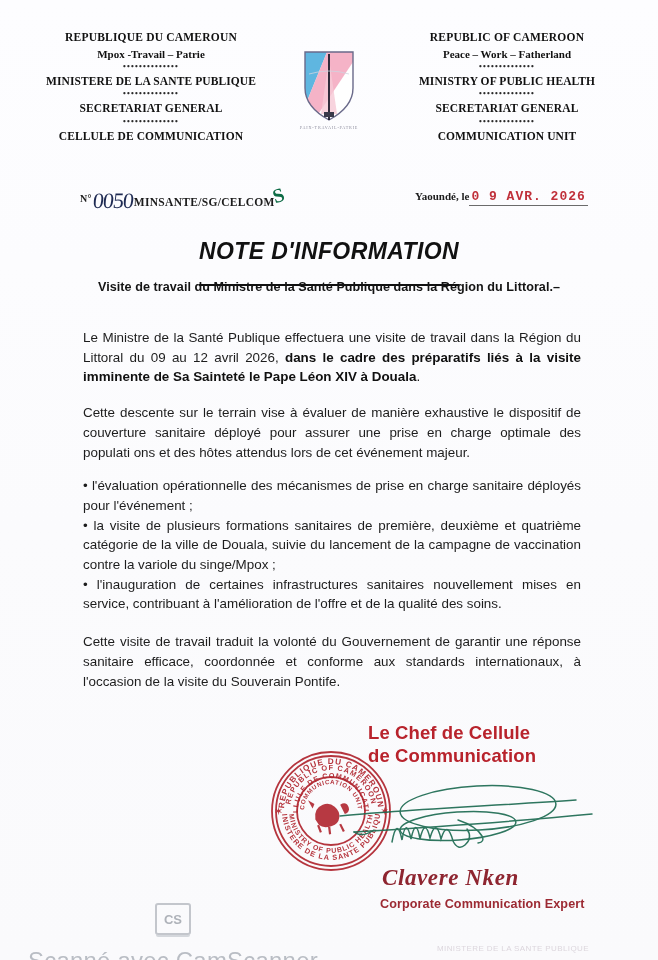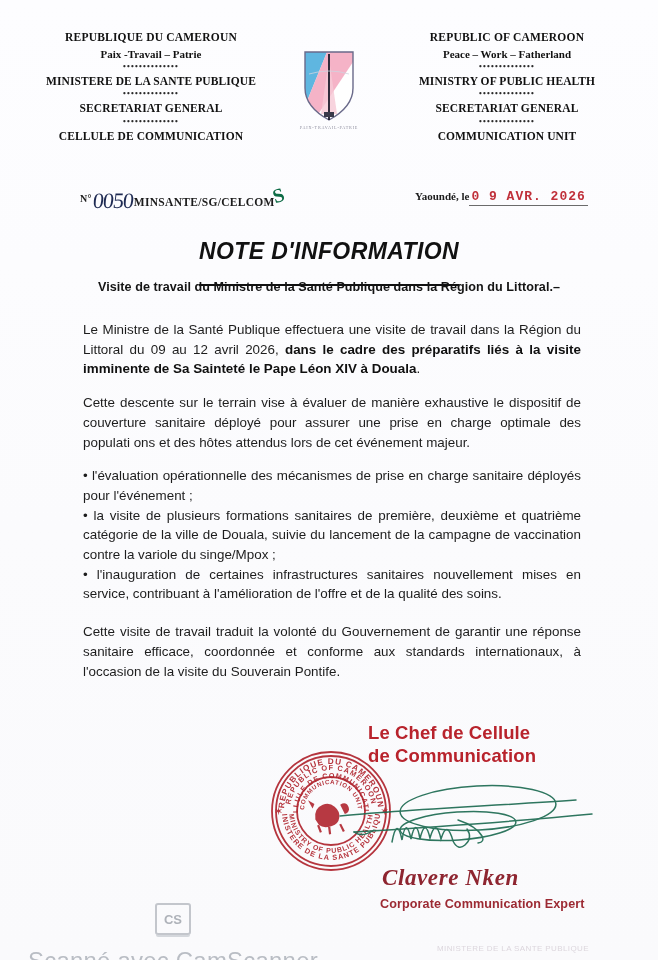--- a/index.html
+++ b/index.html
@@ -89,21 +89,21 @@
   .doc-subtitle{
     position:absolute;left:0;top:280px;width:658px;text-align:center;
     font-size:12.6px;font-weight:bold;color:#141414;letter-spacing:.05px;
   }
 
   
   .body-area{
     position:absolute;left:83px;top:312px;width:498px;
     font-size:13.4px;line-height:1.47;color:#1d1d1d;
   }
-  .para{text-align:justify;margin:8px 0 14px;}
+  .para{text-align:justify;margin:16px 0 14px;}
   .para.tight{margin-bottom:2px;}
   .para b{font-weight:bold;color:#101010;}
   .bullets{margin:0 0 18px;}
   .bullet{text-align:justify;margin:0;}
 
   
   .sig-area{position:absolute;left:0;top:712px;width:658px;height:210px;}
   .sig-title{
     position:absolute;left:368px;top:10px;width:230px;
     font-size:18.5px;font-weight:bold;line-height:1.22;
@@ -151,21 +151,21 @@
 </style>
 </head>
 <body>
 
 <div class="page">
 
   <div class="header">
 
     <div class="hcol left">
       <div class="hline1">REPUBLIQUE DU CAMEROUN</div>
-      <div class="hline2">Paix -Travail – Patrie</div>
+      <div class="hline2">Mpox -Travail – Patrie</div>
       <div class="dotsep">••••••••••••••</div>
       <div class="hline3">MINISTERE DE LA SANTE PUBLIQUE</div>
       <div class="dotsep">••••••••••••••</div>
       <div class="hline3">SECRETARIAT GENERAL</div>
       <div class="dotsep">••••••••••••••</div>
       <div class="hline3">CELLULE DE COMMUNICATION</div>
     </div>
 
     <div class="emblem">
       <svg width="72" height="90" viewBox="0 0 72 90" aria-hidden="true">

